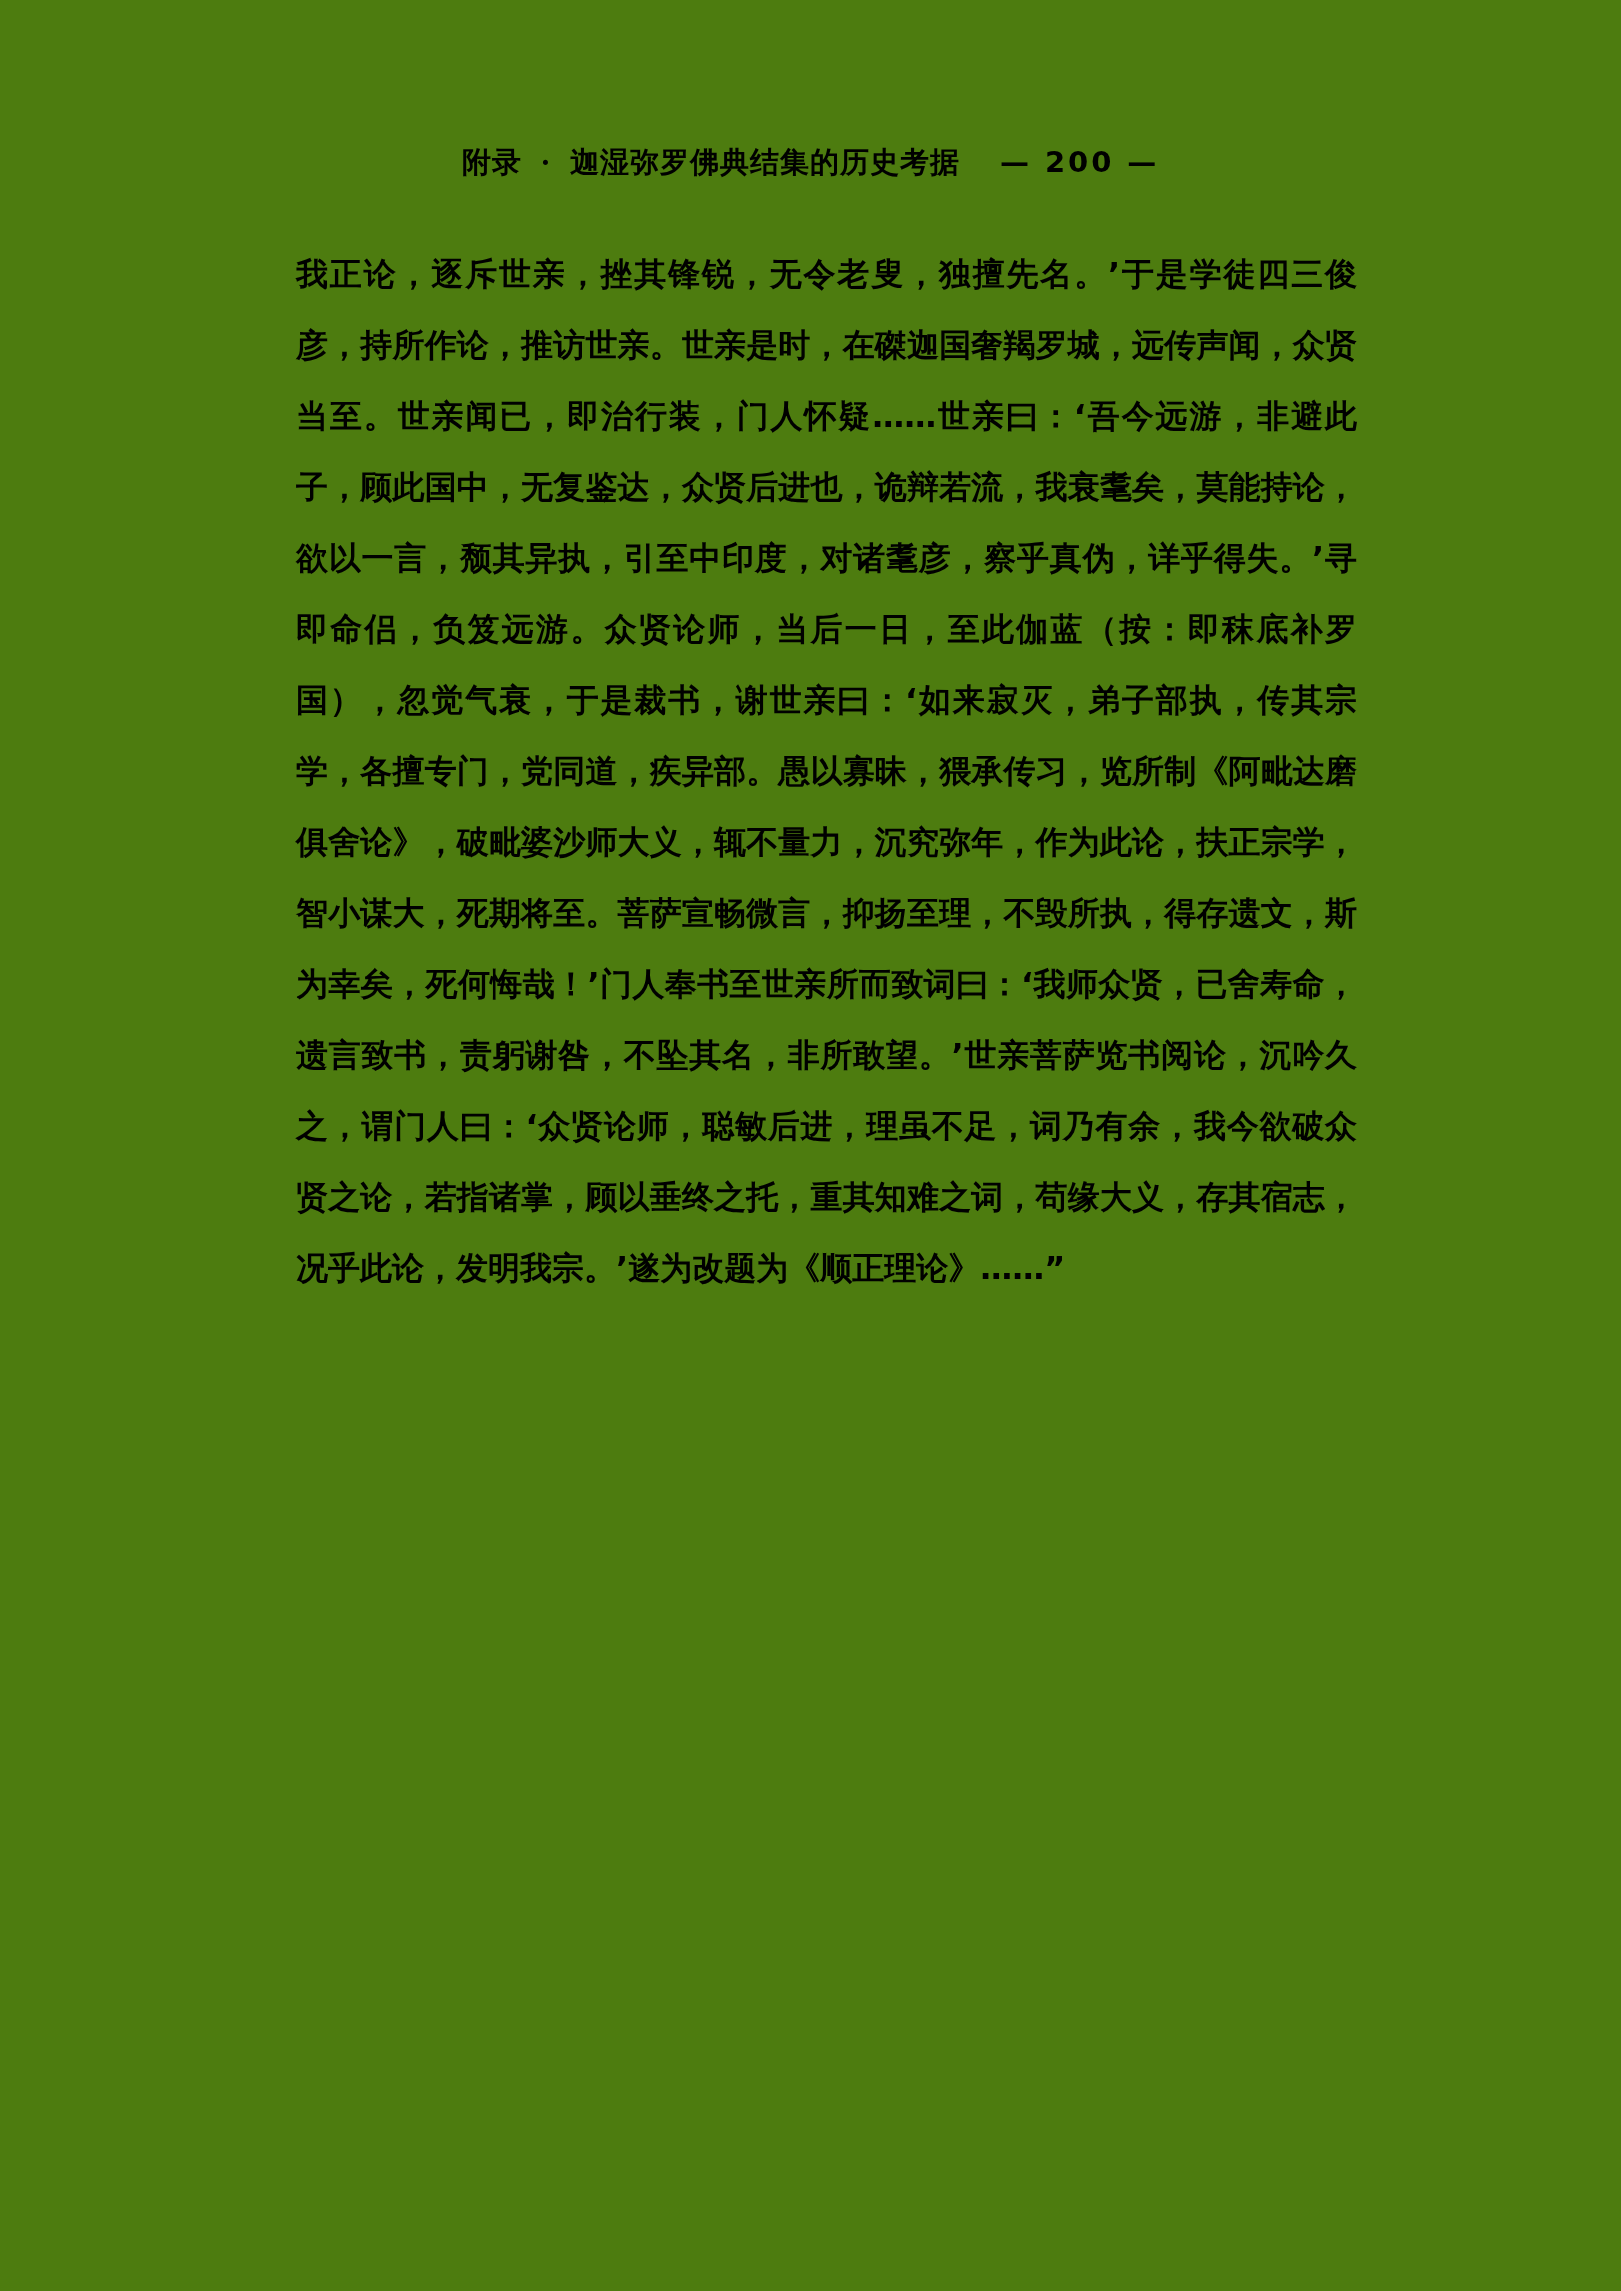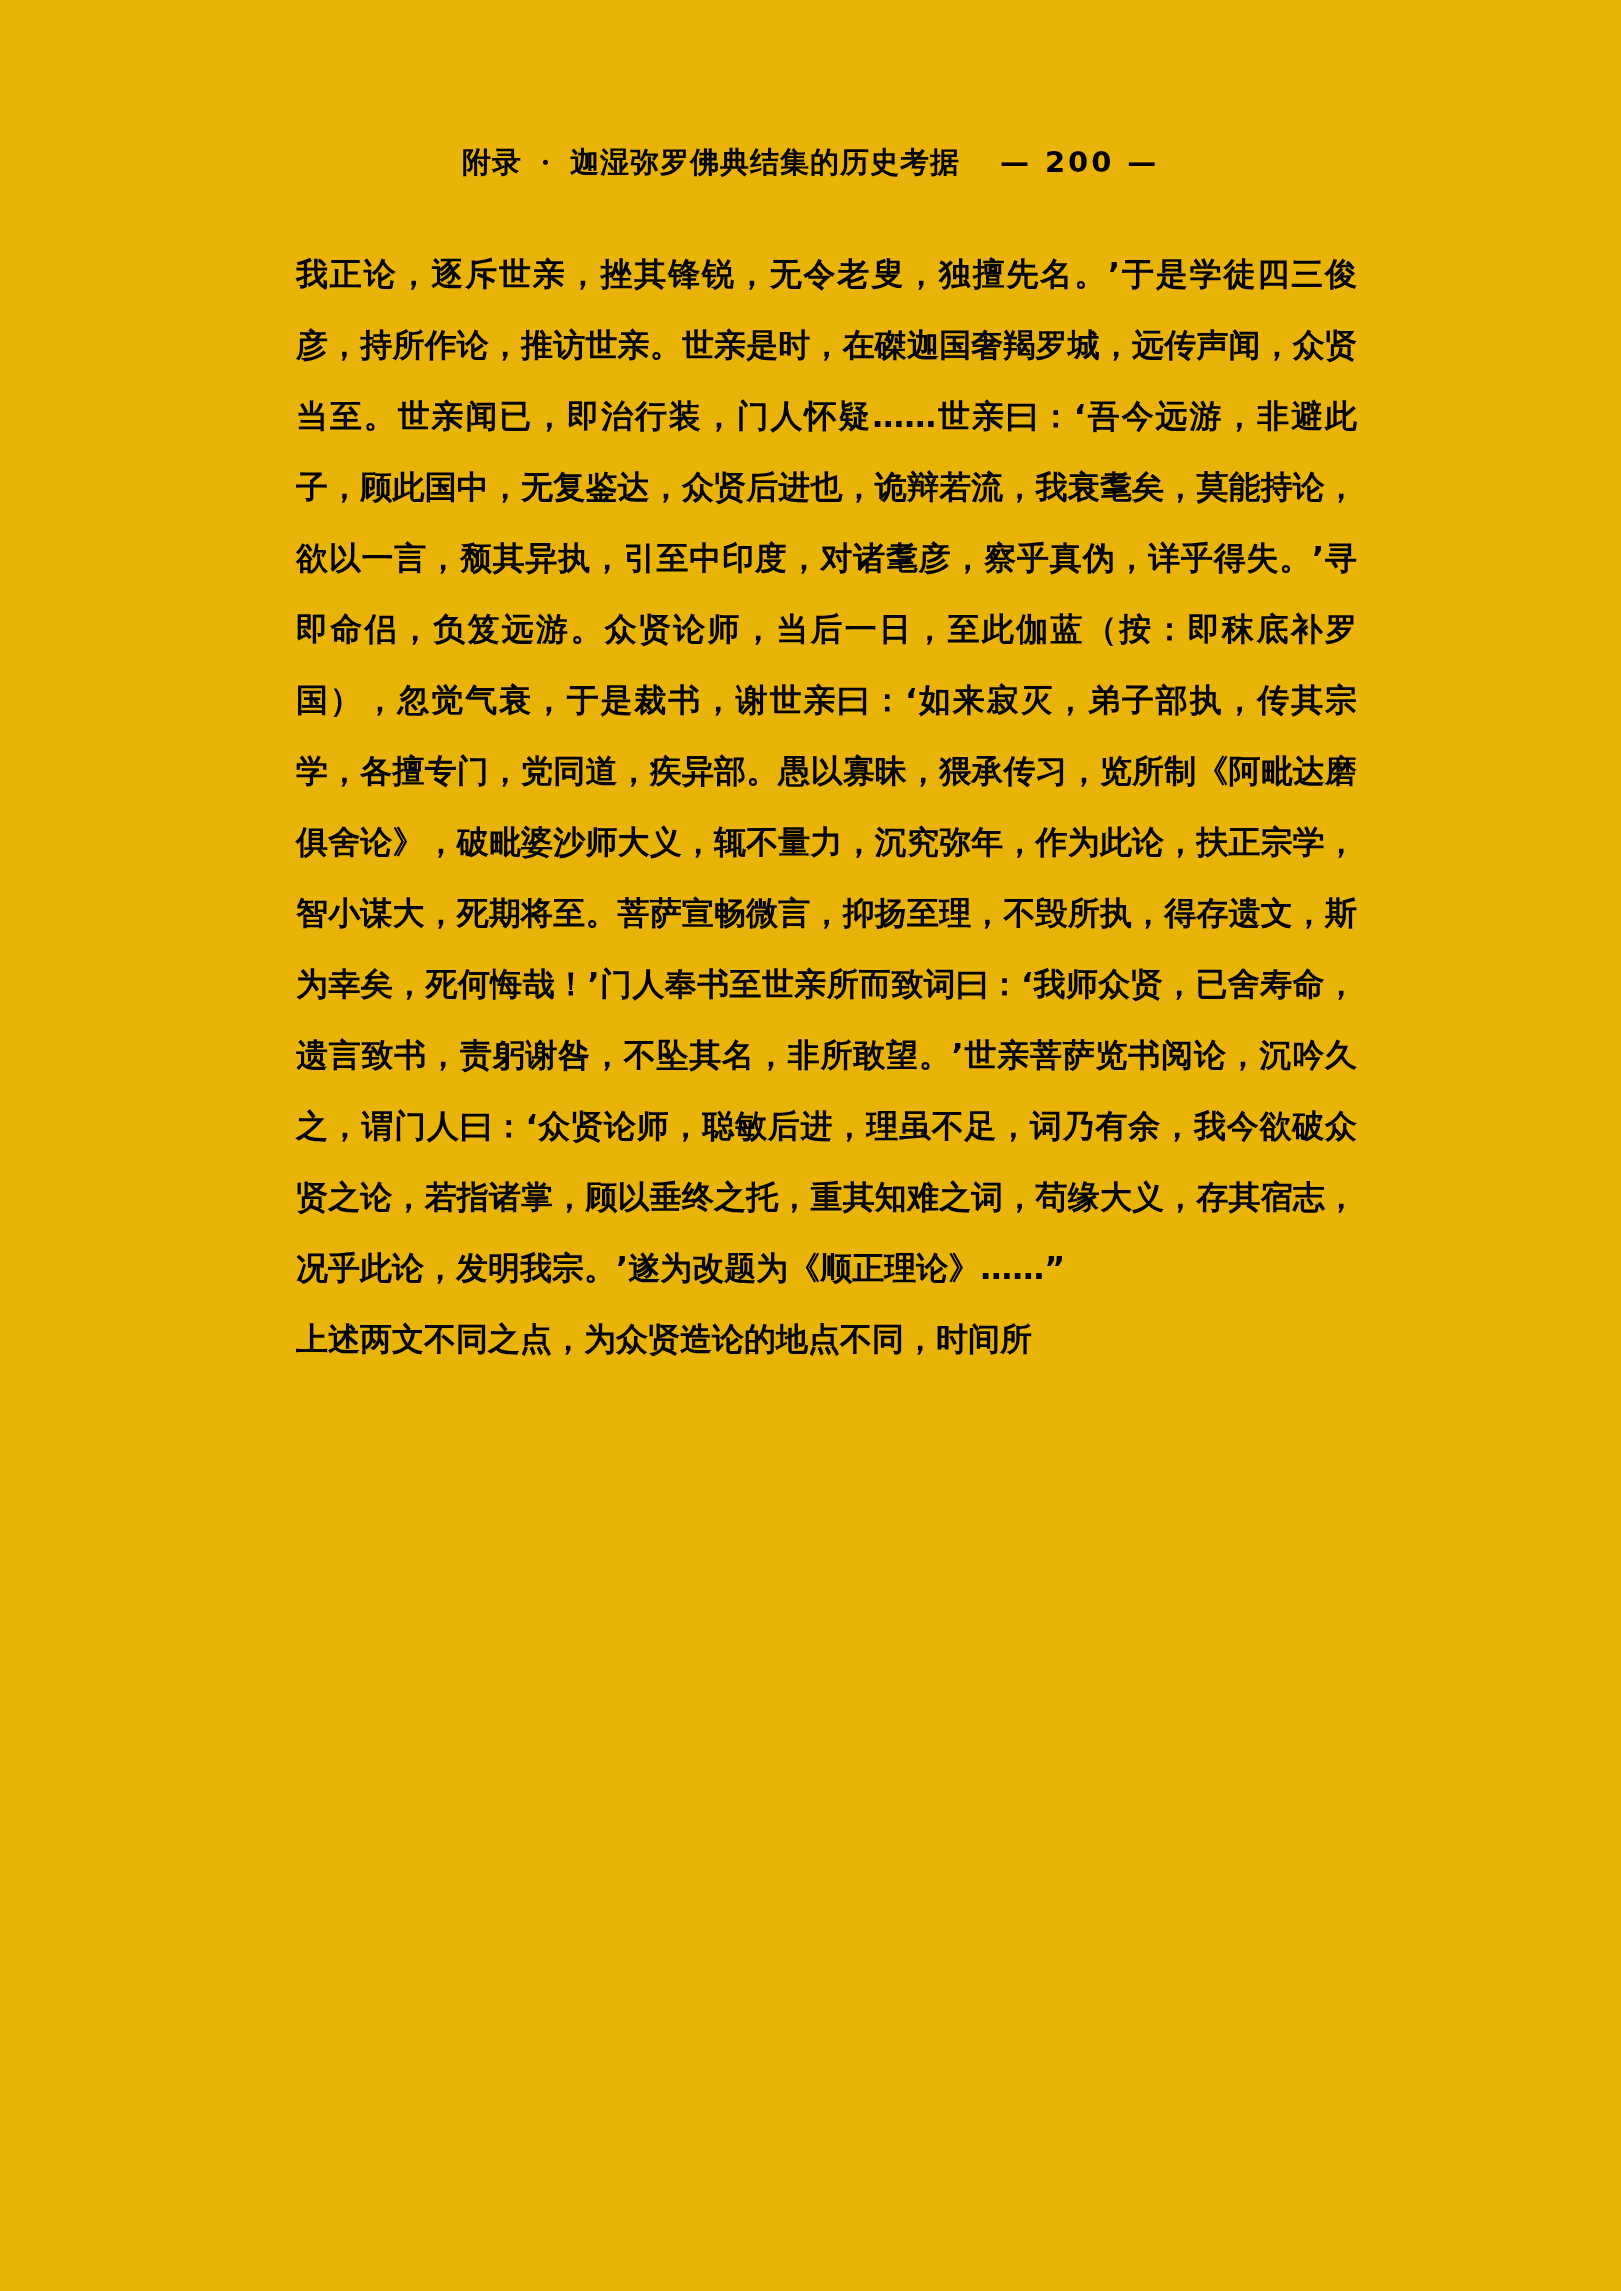--- a/index.html
+++ b/index.html
@@ -14,21 +14,21 @@
     color: #000000;
     position: relative;
     overflow: hidden;
   }
   .page {
     position: absolute;
     top: 0;
     left: 0;
     width: 1621px;
     height: 2291px;
-    background: #eab308;
+    background: #4d7c0f;
   }
   .header {
     position: absolute;
     top: 143px;
     left: 0;
     width: 1621px;
     display: flex;
     justify-content: center;
     align-items: baseline;
     gap: 17px;
@@ -85,17 +85,16 @@
 
   <div class="header">
     <span class="section">附录</span>
     <span class="dot">·</span>
     <span class="title">迦湿弥罗佛典结集的历史考据</span>
     <span class="pagenum">— 200 —</span>
   </div>
 
   <div class="body-text">
     <p class="indent">我正论，逐斥世亲，挫其锋锐，无令老叟，独擅先名。’于是学徒四三俊彦，持所作论，推访世亲。世亲是时，在磔迦国奢羯罗城，远传声闻，众贤当至。世亲闻已，即治行装，门人怀疑……世亲曰：‘吾今远游，非避此子，顾此国中，无复鉴达，众贤后进也，诡辩若流，我衰耄矣，莫能持论，欲以一言，颓其异执，引至中印度，对诸耄彦，察乎真伪，详乎得失。’寻即命侣，负笈远游。众贤论师，当后一日，至此伽蓝（按：即秣底补罗国），忽觉气衰，于是裁书，谢世亲曰：‘如来寂灭，弟子部执，传其宗学，各擅专门，党同道，疾异部。愚以寡昧，猥承传习，览所制《阿毗达磨俱舍论》，破毗婆沙师大义，辄不量力，沉究弥年，作为此论，扶正宗学，智小谋大，死期将至。菩萨宣畅微言，抑扬至理，不毁所执，得存遗文，斯为幸矣，死何悔哉！’门人奉书至世亲所而致词曰：‘我师众贤，已舍寿命，遗言致书，责躬谢咎，不坠其名，非所敢望。’世亲菩萨览书阅论，沉吟久之，谓门人曰：‘众贤论师，聪敏后进，理虽不足，词乃有余，我今欲破众贤之论，若指诸掌，顾以垂终之托，重其知难之词，苟缘大义，存其宿志，况乎此论，发明我宗。’遂为改题为《顺正理论》……”</p>
-    <p class="para-indent">上述两文不同之点，为众贤造论的地点不同，时间所</p>
   </div>
 
 </div>
 
 
 </body></html>

